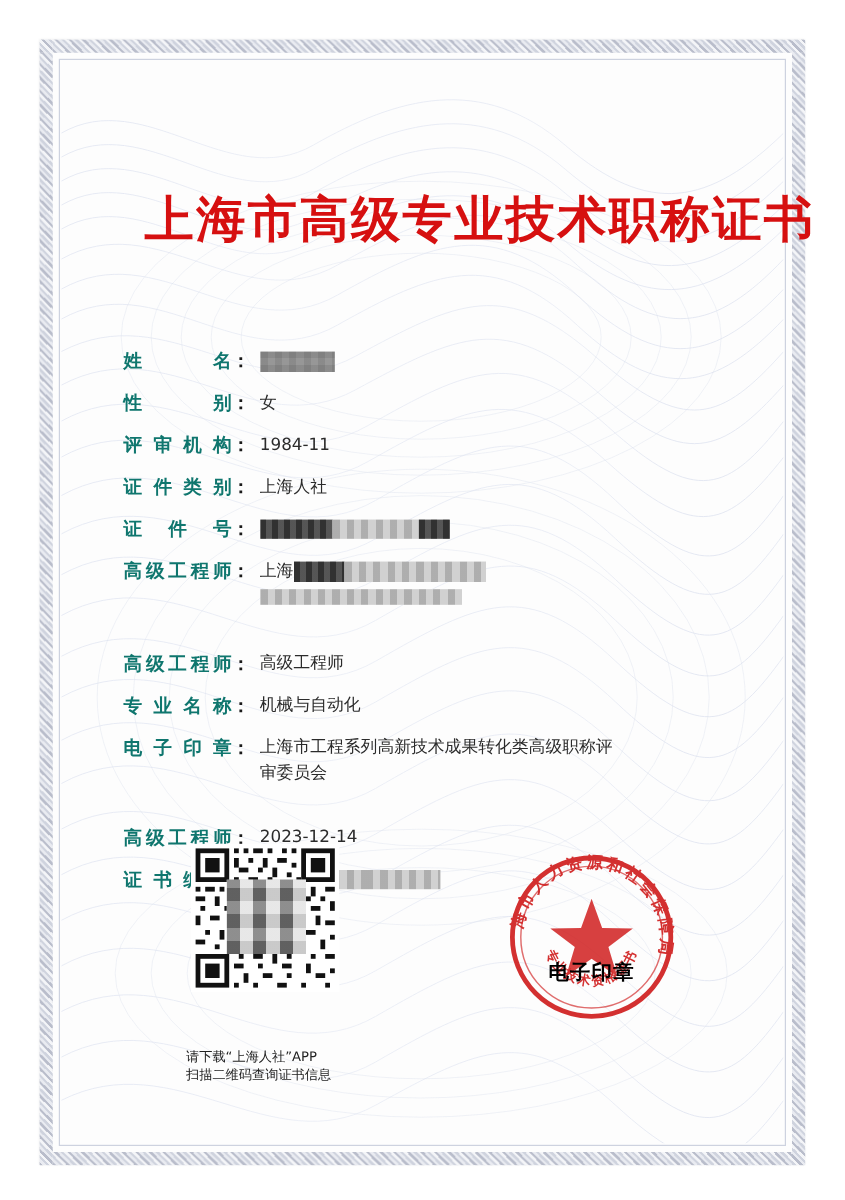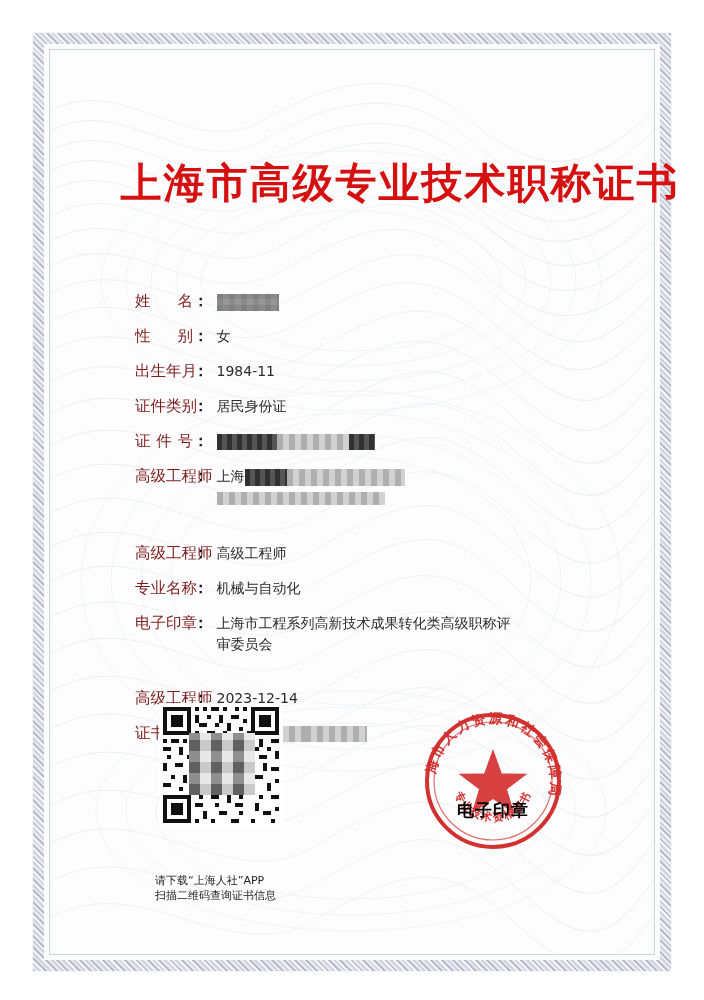--- a/index.html
+++ b/index.html
@@ -90,26 +90,26 @@
 
   .field-row {
     display: flex;
     align-items: flex-start;
     margin-bottom: 13px;
     min-height: 22px;
   }
   .field-label {
     width: 142px;
     flex: 0 0 142px;
-    padding-left: 84px;
+    padding-left: 52px;
     box-sizing: border-box;
     font-family: "DejaVu Serif", serif;
-    font-weight: normal;
+    font-weight: bold;
     font-size: 15.5px;
-    color: #7f1d1d;
+    color: #0f766e;
     text-align: justify;
     text-align-last: justify;
     letter-spacing: 0px;
     white-space: nowrap;
   }
   .field-colon {
     flex: 0 0 10px;
     font-family: "DejaVu Serif", serif;
     font-weight: bold;
     font-size: 15.5px;
@@ -289,29 +289,29 @@
           </div>
         </div>
 
         <div class="field-row">
           <div class="field-label">性  别</div>
           <div class="field-colon">：</div>
           <div class="field-value">女</div>
         </div>
 
         <div class="field-row">
-          <div class="field-label">出生年月</div>
+          <div class="field-label">评审机构</div>
           <div class="field-colon">：</div>
           <div class="field-value">1984-11</div>
         </div>
 
         <div class="field-row">
           <div class="field-label">证件类别</div>
           <div class="field-colon">：</div>
-          <div class="field-value">居民身份证</div>
+          <div class="field-value">上海人社</div>
         </div>
 
         <div class="field-row">
           <div class="field-label">证 件 号</div>
           <div class="field-colon">：</div>
           <div class="field-value">
             <span class="redact redact-dark r-id-a"></span><span class="redact redact-light r-id-b"></span><span class="redact redact-dark r-id-c"></span>
           </div>
         </div>
 

